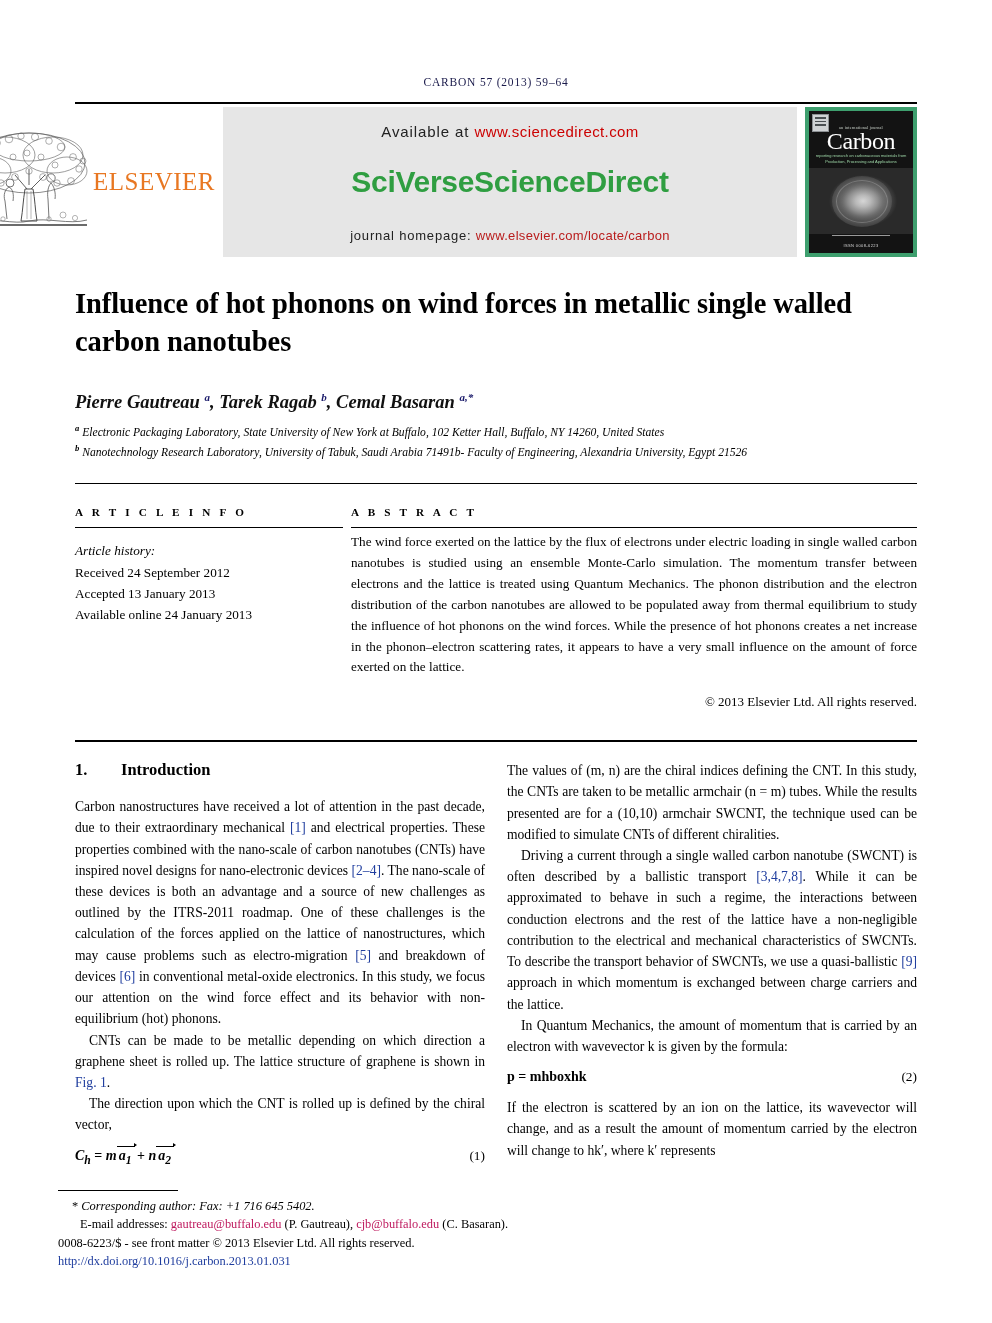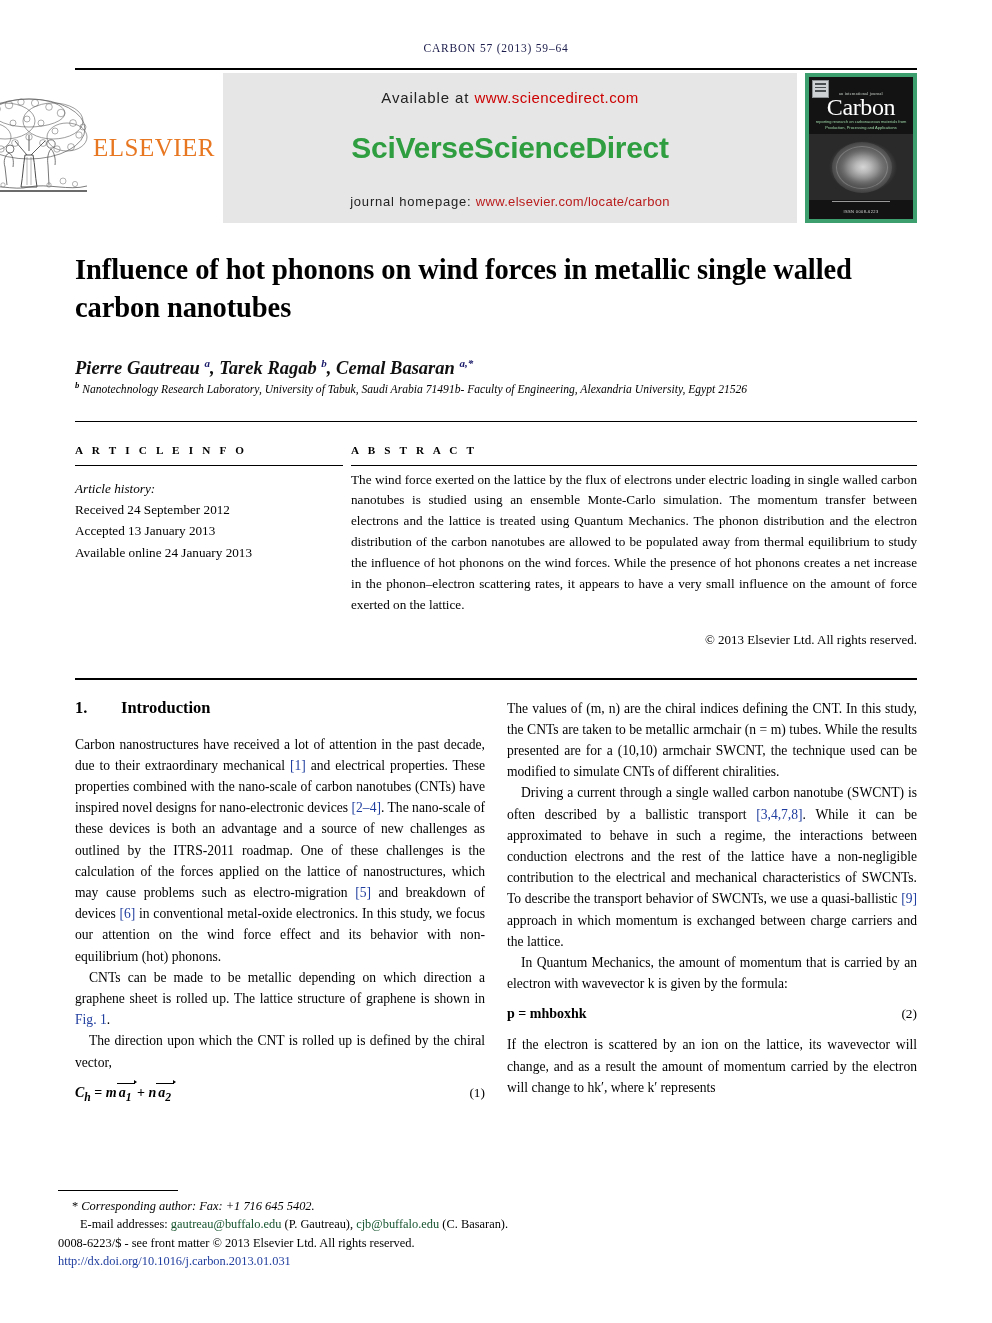--- a/index.html
+++ b/index.html
@@ -23,21 +23,21 @@
     box-sizing: border-box;
     padding: 0 75px;
   }
 
   
   .running-head {
     text-align: center;
     font-size: 11.5px;
     letter-spacing: 0.8px;
     color: #1b1b4b;
-    padding-top: 42px;
+    padding-top: 76px;
     font-variant: small-caps;
     font-family: "Liberation Serif", serif;
   }
   .running-head .vol { font-variant: normal; }
 
   .rule-thick {
     border-top: 2.2px solid #000;
     margin-top: 14px;
   }
 
@@ -339,21 +339,21 @@
     margin-bottom: 6px;
   }
   .foot-line {
     font-family: "Liberation Serif", serif;
     font-size: 12.4px;
     line-height: 1.5;
   }
   .foot-corr { font-style: italic; padding-left: 14px; }
   .foot-corr .star { font-style: normal; }
   .foot-mail { padding-left: 22px; }
-  .link { color: #14532d; }
+  .link { color: #be185d; }
   .doi { color: #1f3d9e; }
 </style>
 </head>
 <body>
 
 <div class="page">
 
   <div class="running-head">
     <span>CARBON</span>
     <span class="vol">57 (2013) 59–64</span>
@@ -456,20 +456,24 @@
         <div class="cover-foot-rule"></div>
         <div class="cover-foot">ISSN 0008-6223</div>
       </div>
     </div>
   </div>
 
   <div class="title">Influence of hot phonons on wind forces in metallic single walled carbon nanotubes</div>
 
   <div class="authors">Pierre Gautreau <sup>a</sup>, Tarek Ragab <sup>b</sup>, Cemal Basaran <sup>a,*</sup></div>
 
+  <div class="affil">
+    <sup>a</sup>
+    <span>Electronic Packaging Laboratory, State University of New York at Buffalo, 102 Ketter Hall, Buffalo, NY 14260, United States</span>
+  </div>
   <div class="affil second">
     <sup>b</sup>
     <span>Nanotechnology Research Laboratory, University of Tabuk, Saudi Arabia 71491b- Faculty of Engineering, Alexandria University, Egypt 21526</span>
   </div>
 
   <div class="rule-med"></div>
 
   <div class="info-abstract">
     <div class="col-info">
       <div class="sec-label">A R T I C L E   I N F O</div>

